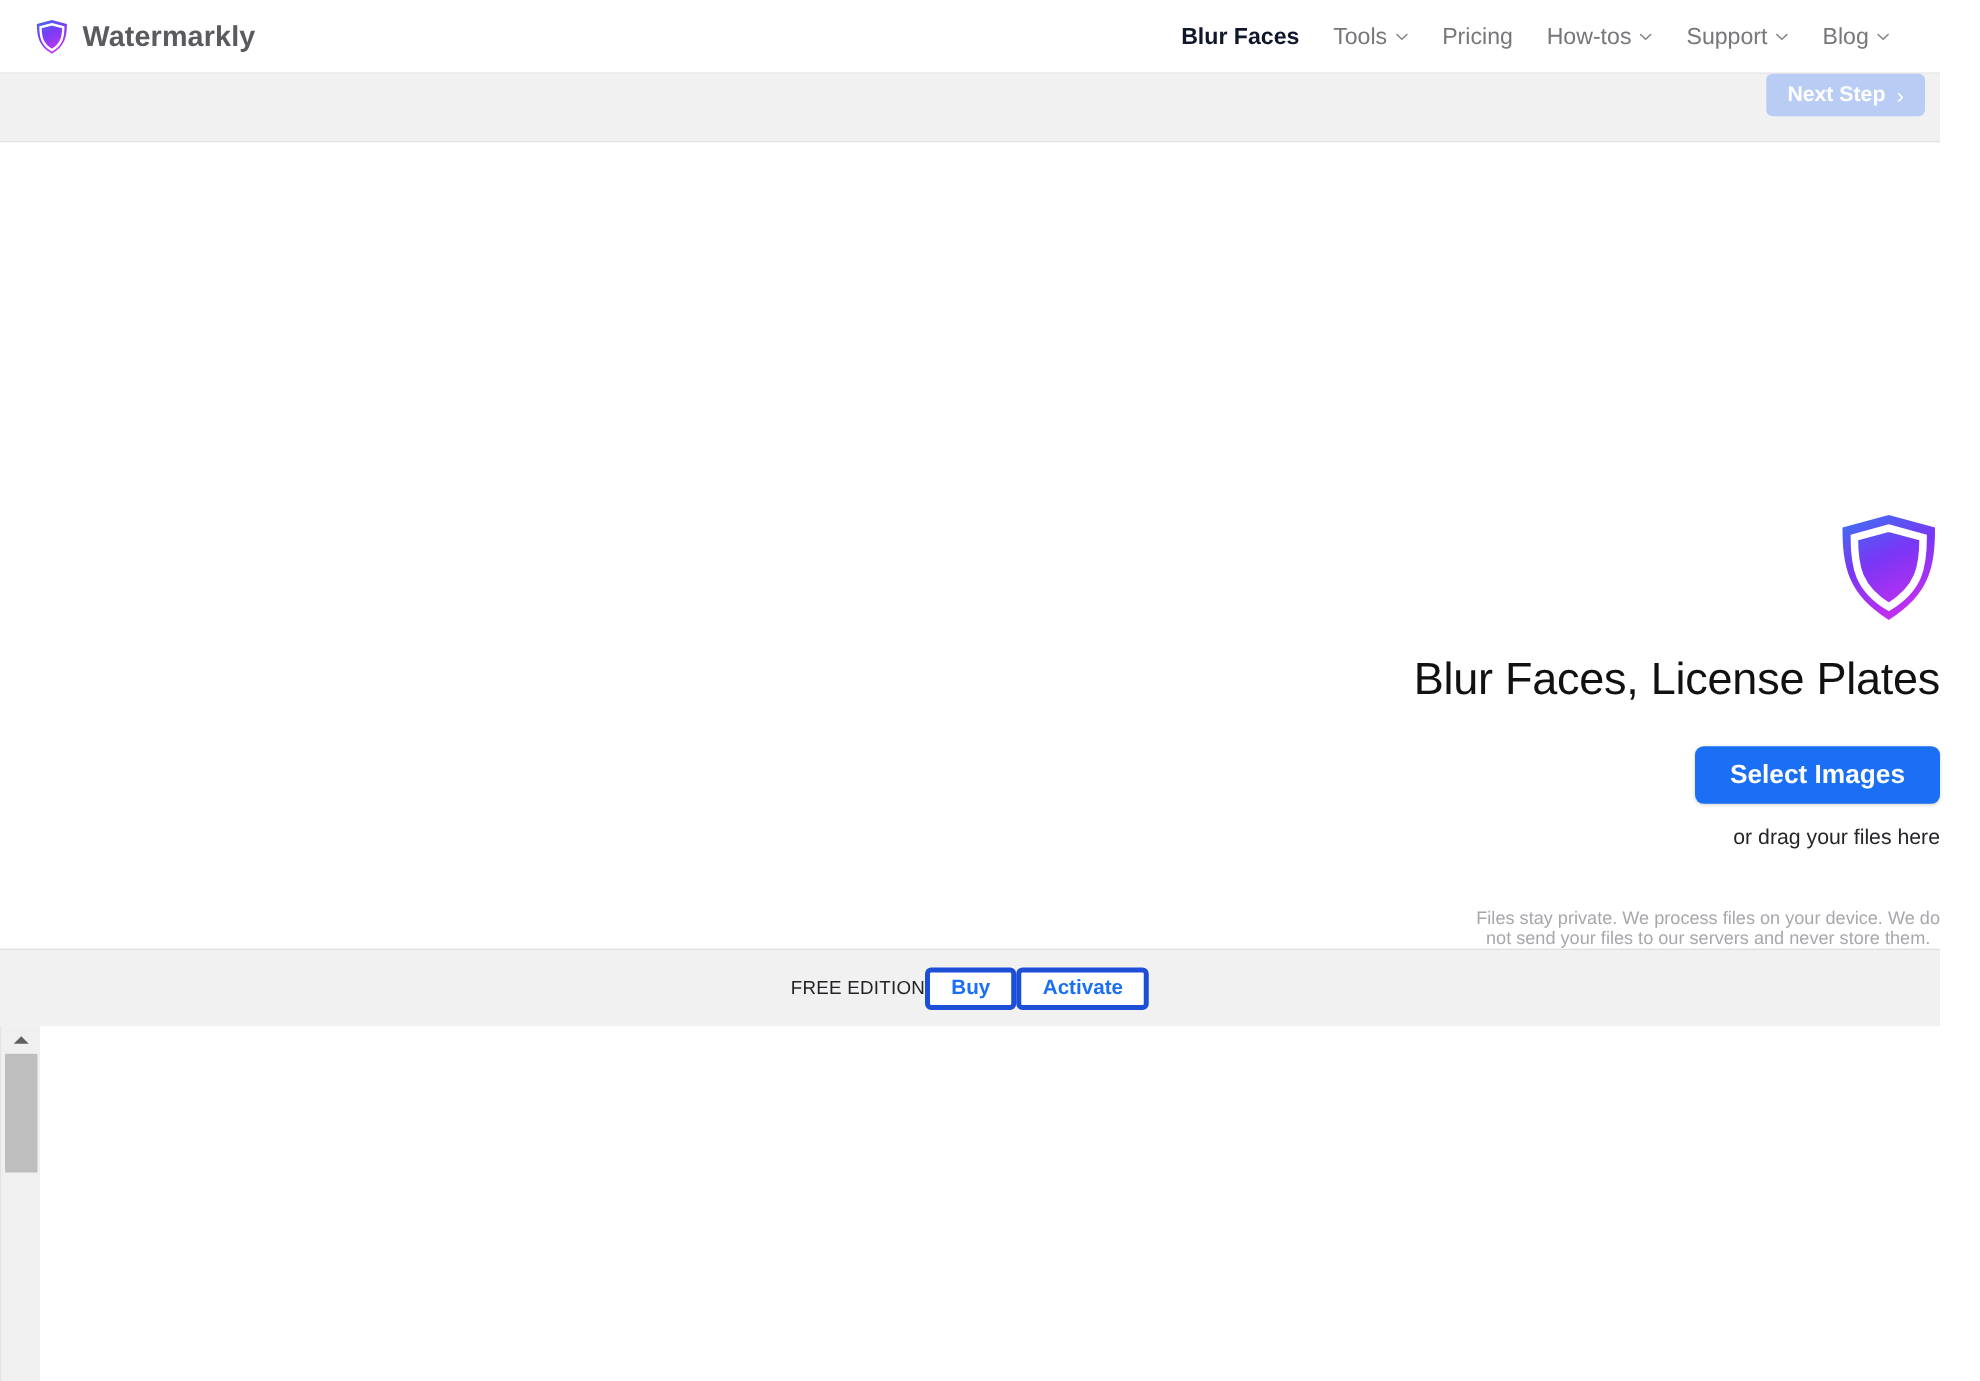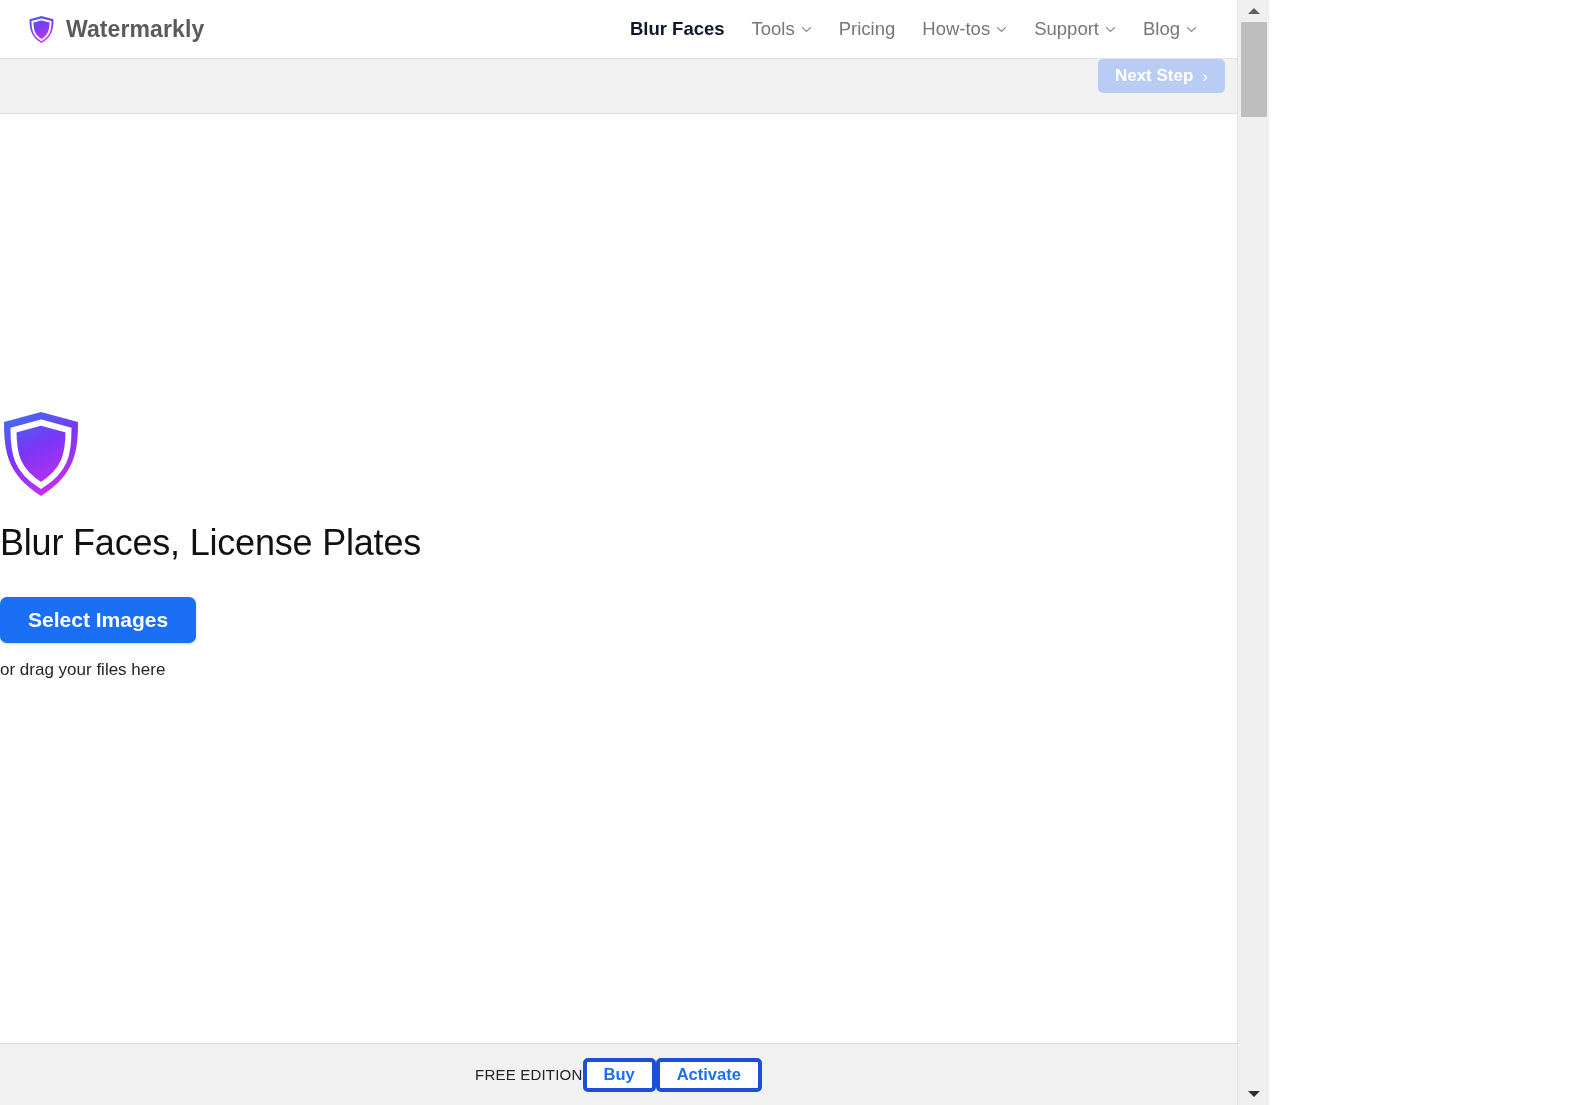--- a/index.html
+++ b/index.html
@@ -10,21 +10,21 @@
     overflow: hidden;
     background: #ffffff;
     font-family: "Liberation Sans", sans-serif;
   }
 
   #app {
     position: relative;
     width: 1269px;
     height: 1105px;
     display: flex;
-    flex-direction: row;
+    flex-direction: column;
   }
 
   .page-column {
     position: relative;
     width: 1552px;
     height: 1105px;
     display: flex;
     flex-direction: column;
     background: #ffffff;
   }
@@ -121,21 +121,21 @@
     line-height: 1;
     font-weight: normal;
   }
 
   
   .hero-area {
     flex: 1;
     background: #ffffff;
     display: flex;
     flex-direction: column;
-    align-items: flex-start;
+    align-items: flex-end;
     padding-top: 296px;
   }
 
   .hero-shield {
     width: 82px;
     height: 88px;
     margin-bottom: 24px;
   }
   .hero-shield svg { display: block; }
 
@@ -351,20 +351,24 @@
       </div>
 
       <h1 class="hero-title">
         <span>Blur Faces, License Plates</span><br>
       </h1>
 
       <button class="select-images-btn">Select Images</button>
 
       <div class="drag-hint">or drag your files here</div>
 
+      <p class="privacy-note">
+        <span>Files stay private. We process files on your device. We do</span><br>
+        <span>not send your files to our servers and never store them.</span>
+      </p>
 
     </main>
 
     <footer class="site-footer">
       <span class="edition-label">FREE EDITION</span>
       <button class="footer-btn">Buy</button>
       <button class="footer-btn">Activate</button>
     </footer>
 
   </div>

